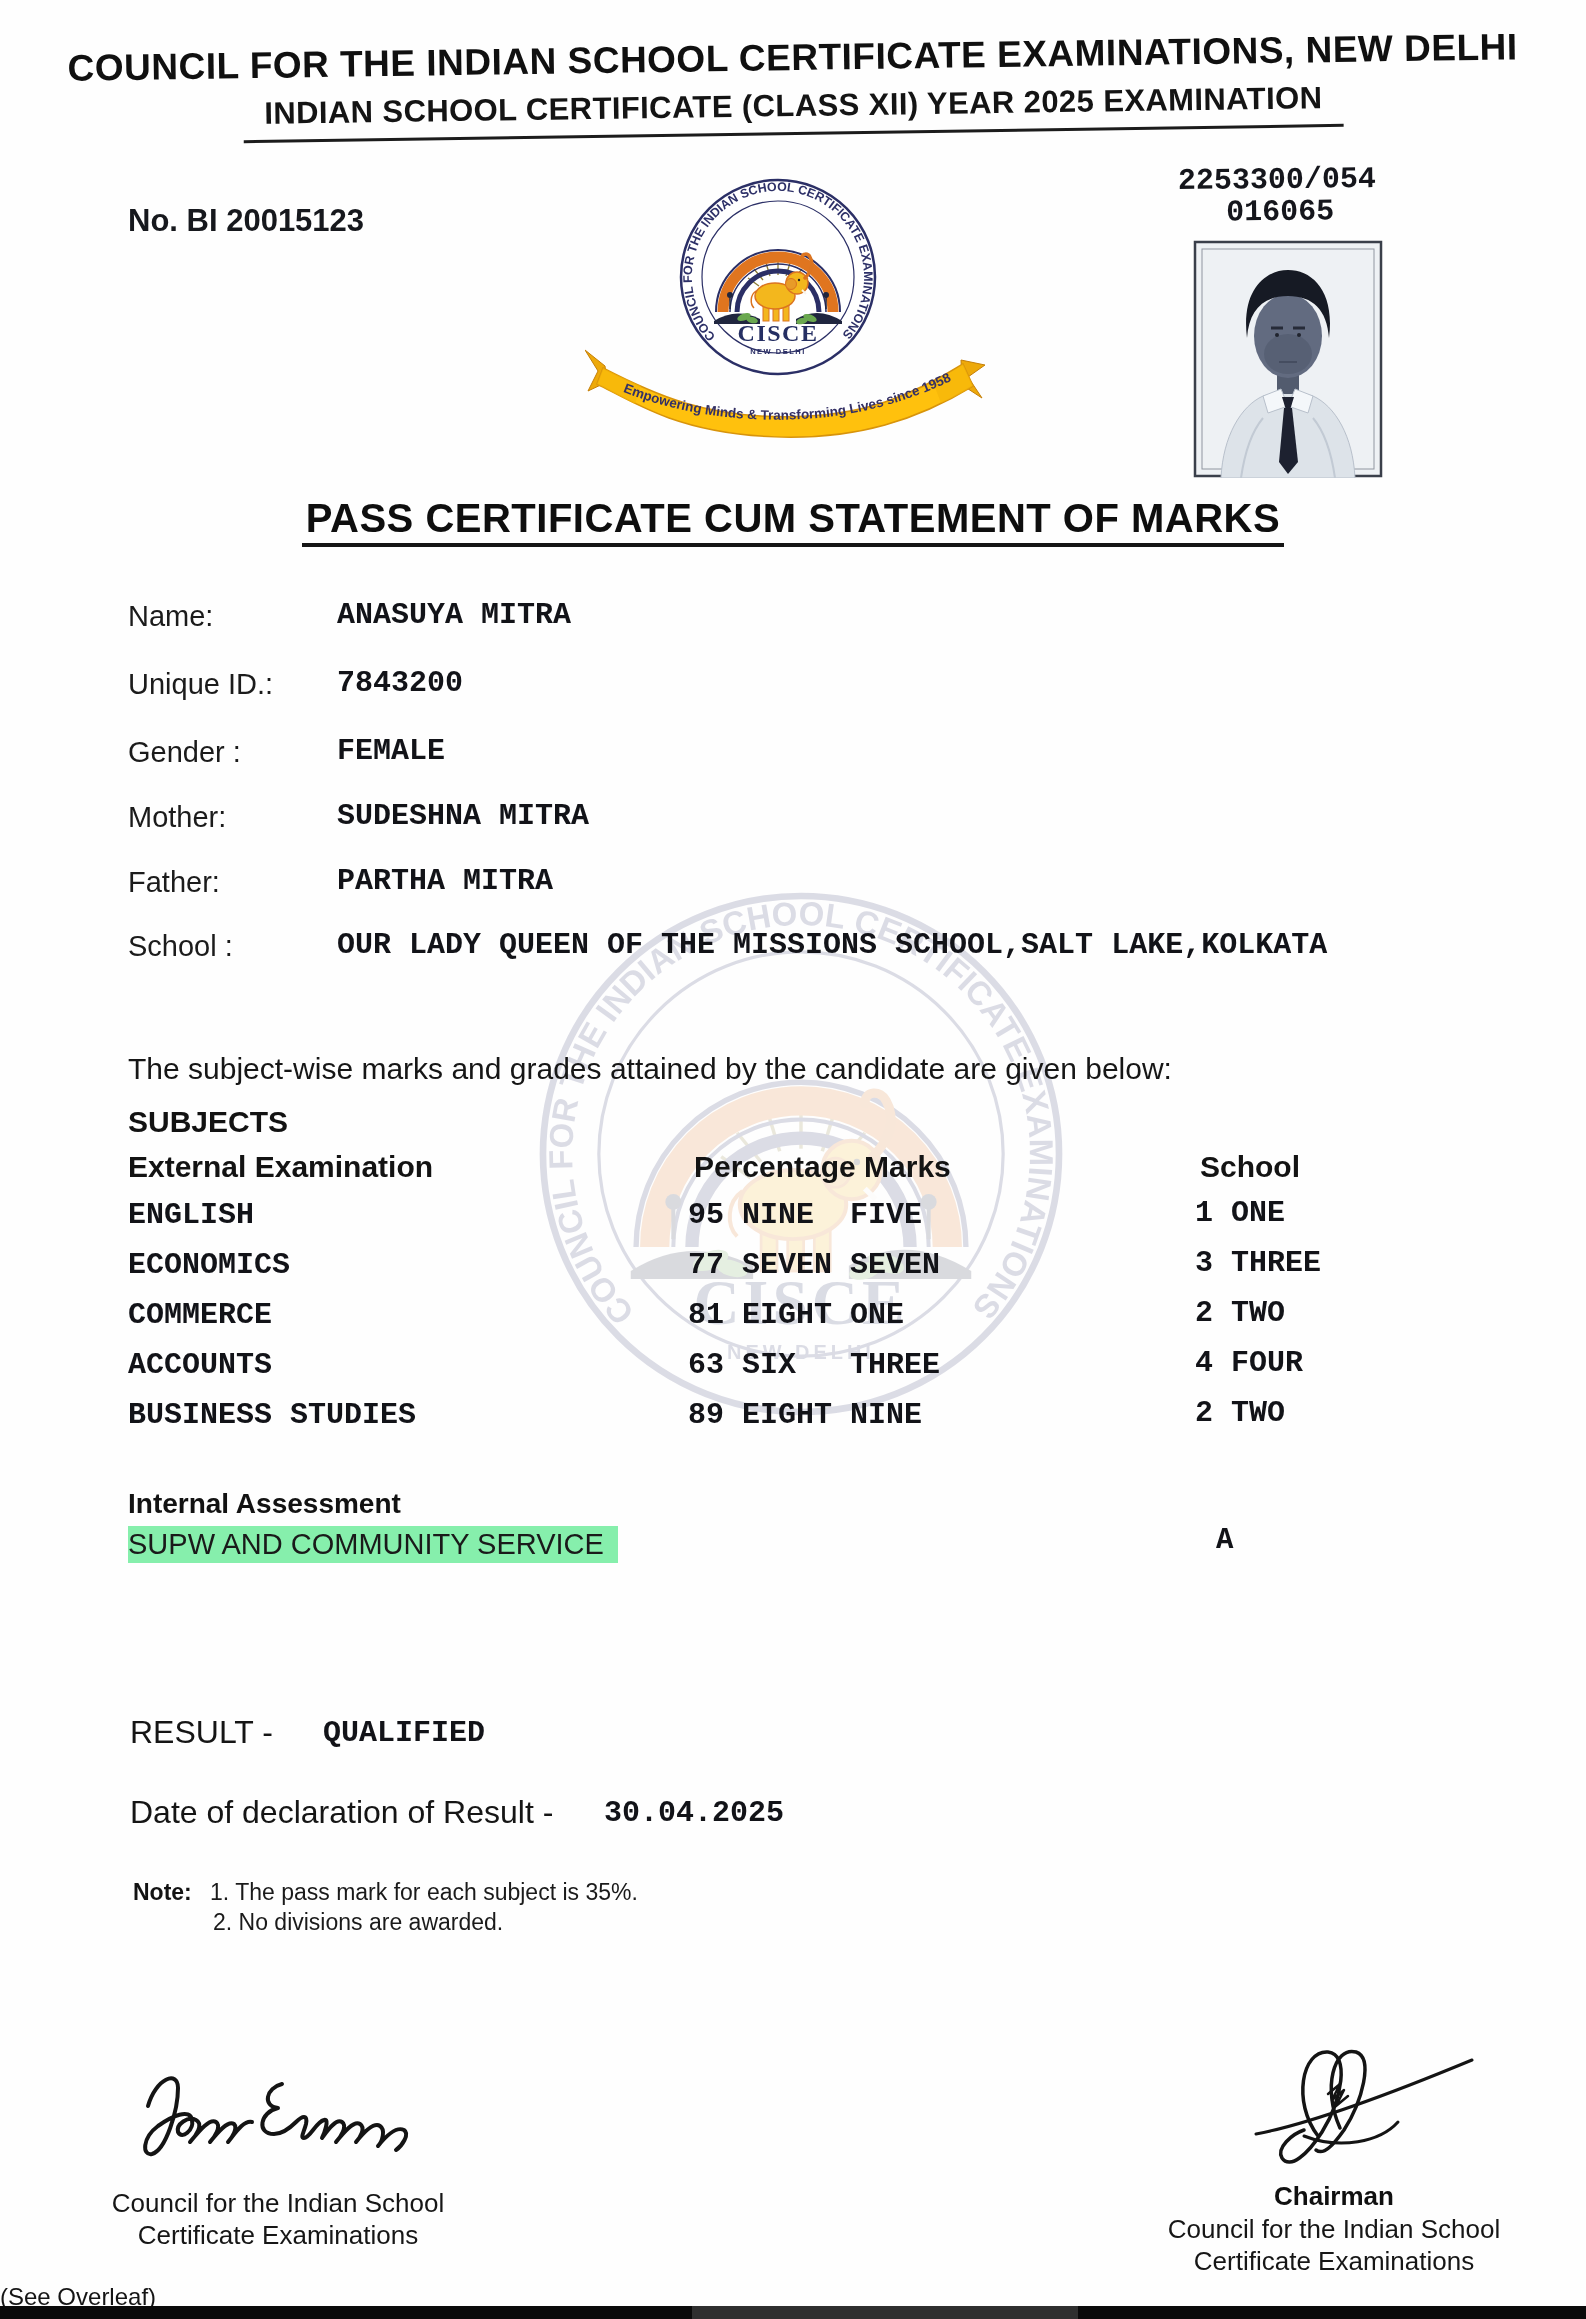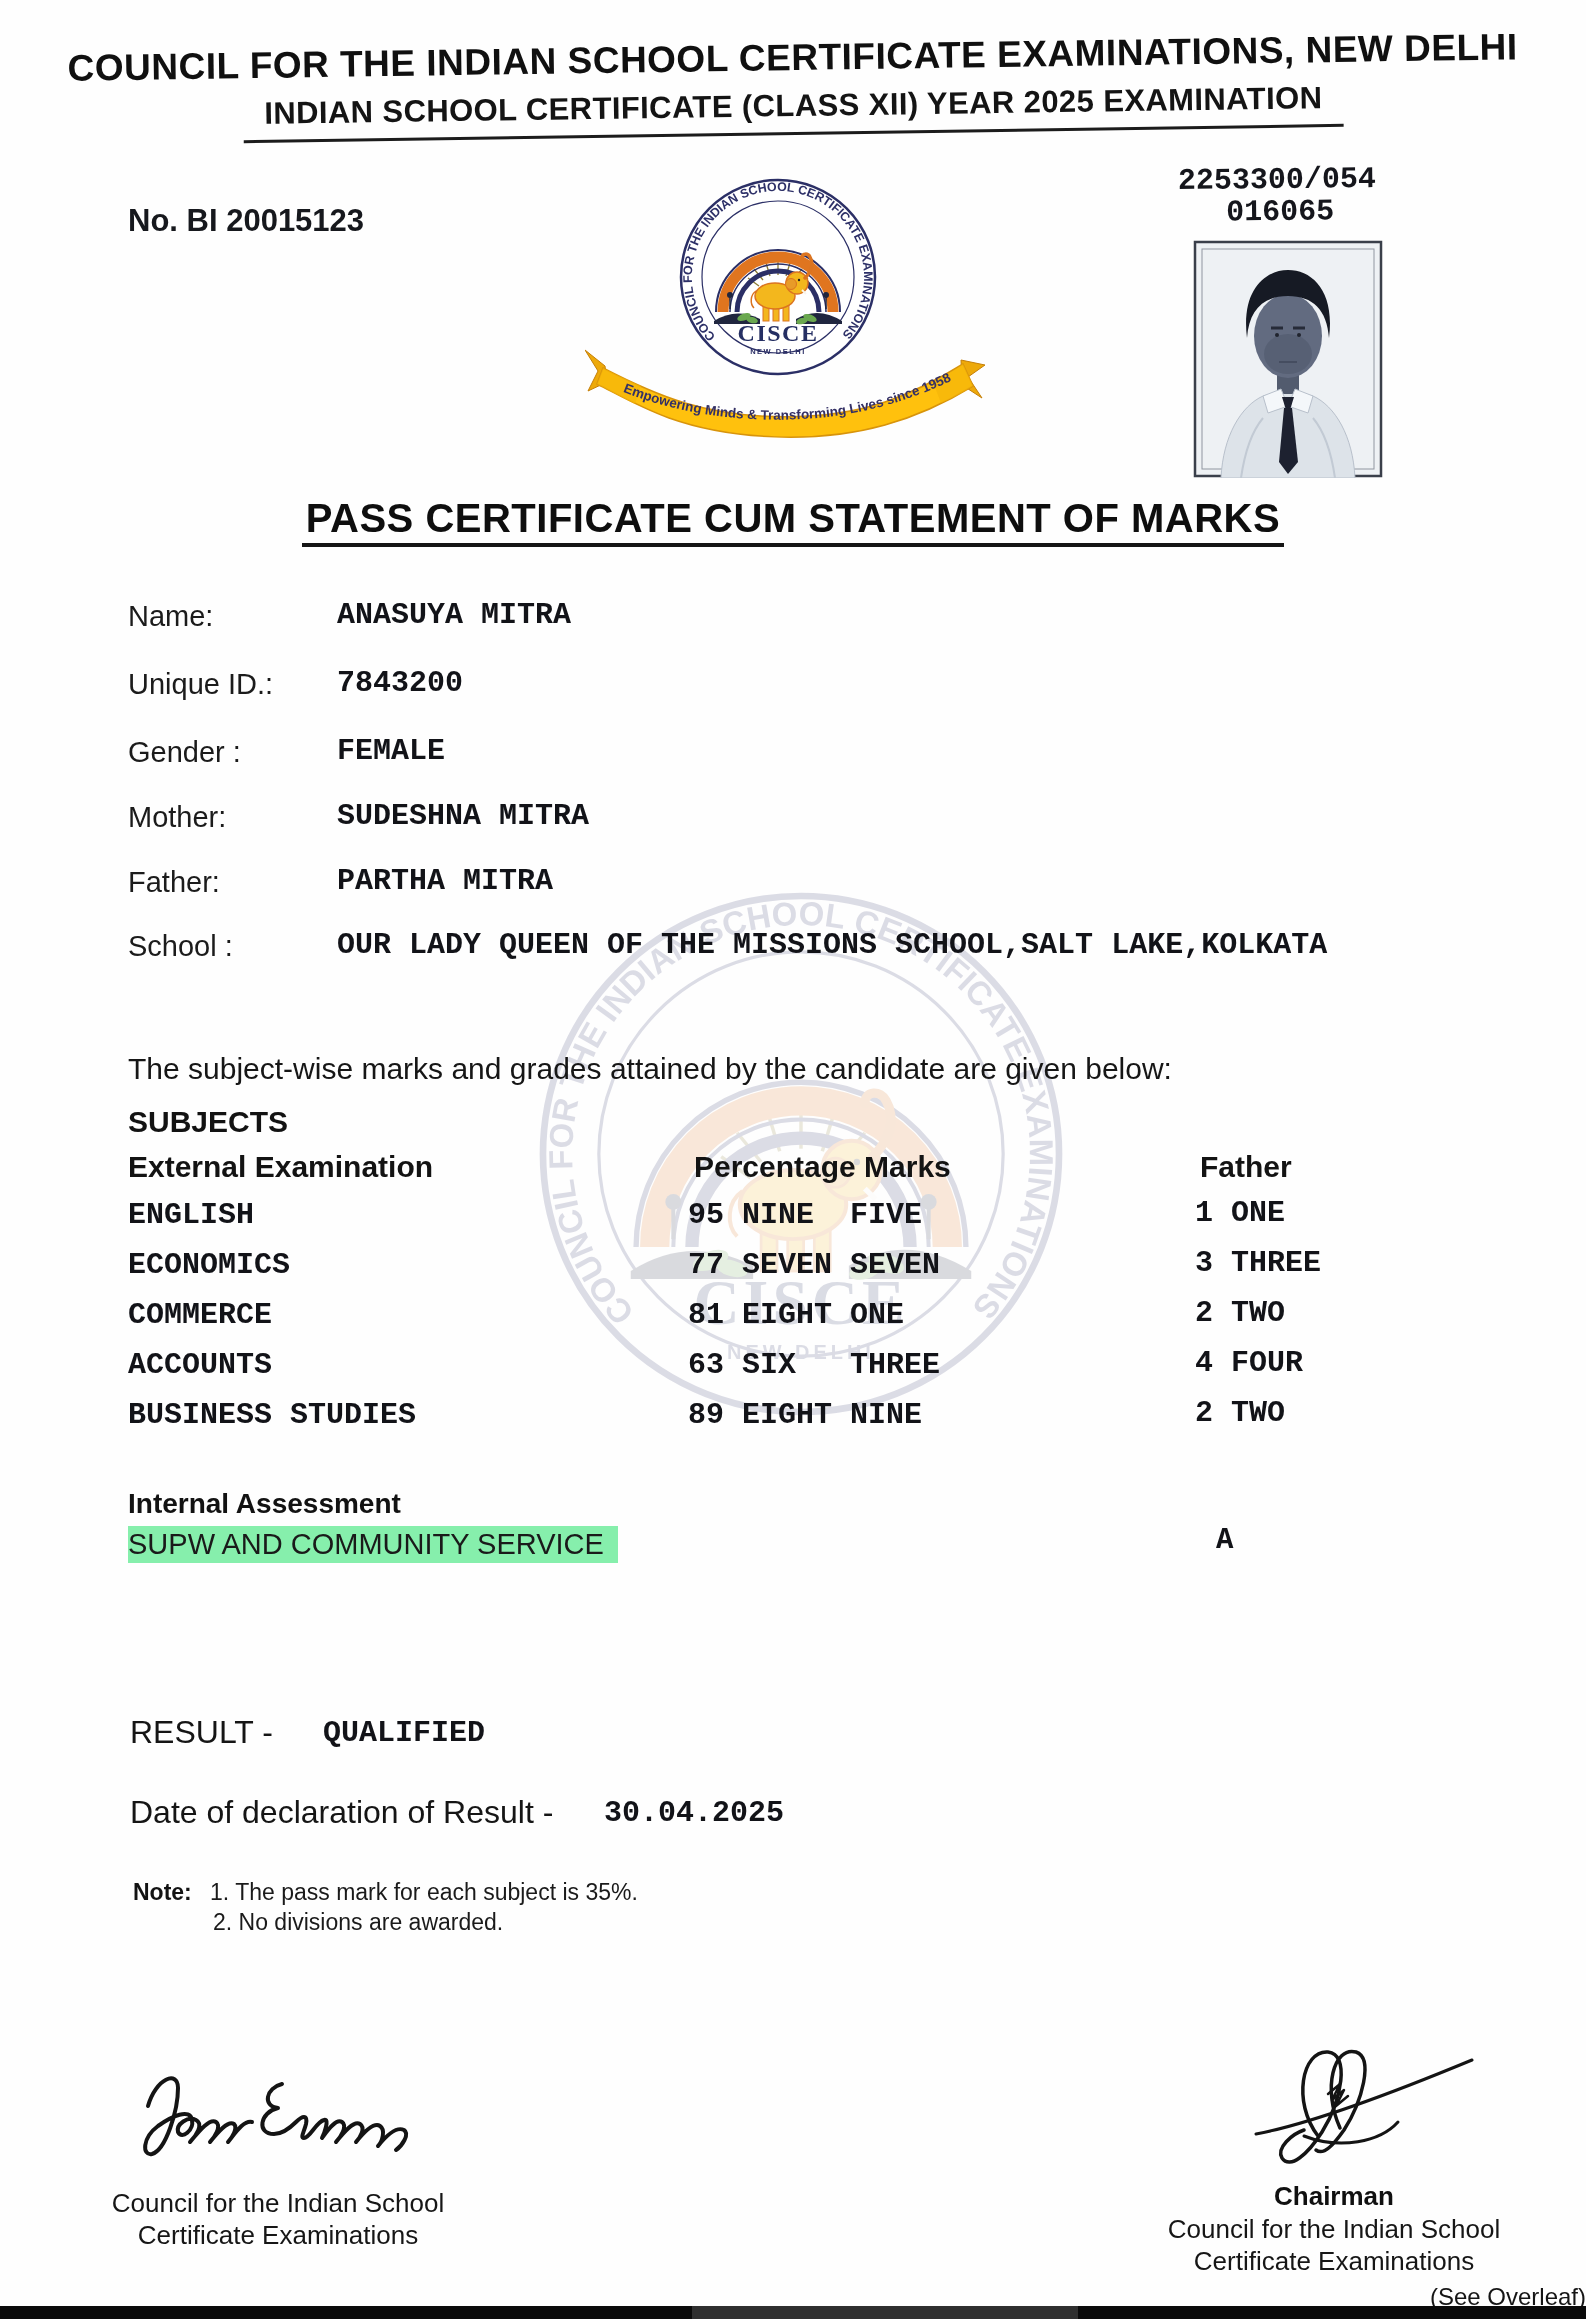--- a/index.html
+++ b/index.html
@@ -30,21 +30,21 @@
   .mono-cell{font-family:"Liberation Mono",monospace;font-weight:bold;font-size:30px;color:#121318;white-space:pre;}
   .supw-name{font-size:29px;color:#1a1a1a;background:#86efac;padding:2px 14px 2px 0;}
   
   .plain-lg{font-size:32px;color:#151515;}
   .note-lbl{font-size:23px;font-weight:bold;color:#131313;}
   .note-item{font-size:23px;color:#1a1a1a;}
   
   .sig-text{text-align:center;line-height:1.0;}
   .sig-title{font-size:27px;font-weight:bold;color:#101010;}
   .sig-org{font-size:26px;color:#161616;}
-  .footer-line{left:0;top:2283px;width:1586px;text-align:right;font-size:24px;color:#151515;}
+  .footer-line{left:0;top:2283px;width:1586px;text-align:left;font-size:24px;color:#151515;}
   .bar{position:absolute;top:2306px;height:13px;}
   .defs-hidden{position:absolute;width:0;height:0;overflow:hidden;}
   svg{display:block;}
 </style>
 </head>
 <body>
 
 <div class="page">
 
   <svg class="defs-hidden" aria-hidden="true">
@@ -185,21 +185,21 @@
 
   <div class="abs field-label" style="left:128px;top:930px;">School :</div>
   <div class="abs intro">The subject-wise marks and grades attained by the candidate are given below:</div>
 
   <div class="abs field-value" style="left:337px;top:928px;">OUR LADY QUEEN OF THE MISSIONS SCHOOL,SALT LAKE,KOLKATA</div>
 
   <div class="abs sec-title" style="left:128px;top:1105px;">SUBJECTS</div>
 
   <div class="abs col-hdr" style="left:128px;top:1150px;">External Examination</div>
   <div class="abs col-hdr" style="left:694px;top:1150px;">Percentage Marks</div>
-  <div class="abs col-hdr" style="left:1200px;top:1150px;">Father</div>
+  <div class="abs col-hdr" style="left:1200px;top:1150px;">School</div>
 
   <div>
     <div class="abs mono-cell" style="left:128px;top:1198px;">ENGLISH</div>
     <div class="abs mono-cell" style="left:688px;top:1198px;">95 NINE  FIVE</div>
     <div class="abs mono-cell" style="left:1195px;top:1196px;">1 ONE</div>
   </div>
   <div>
     <div class="abs mono-cell" style="left:128px;top:1248px;">ECONOMICS</div>
     <div class="abs mono-cell" style="left:688px;top:1248px;">77 SEVEN SEVEN</div>
     <div class="abs mono-cell" style="left:1195px;top:1246px;">3 THREE</div>

